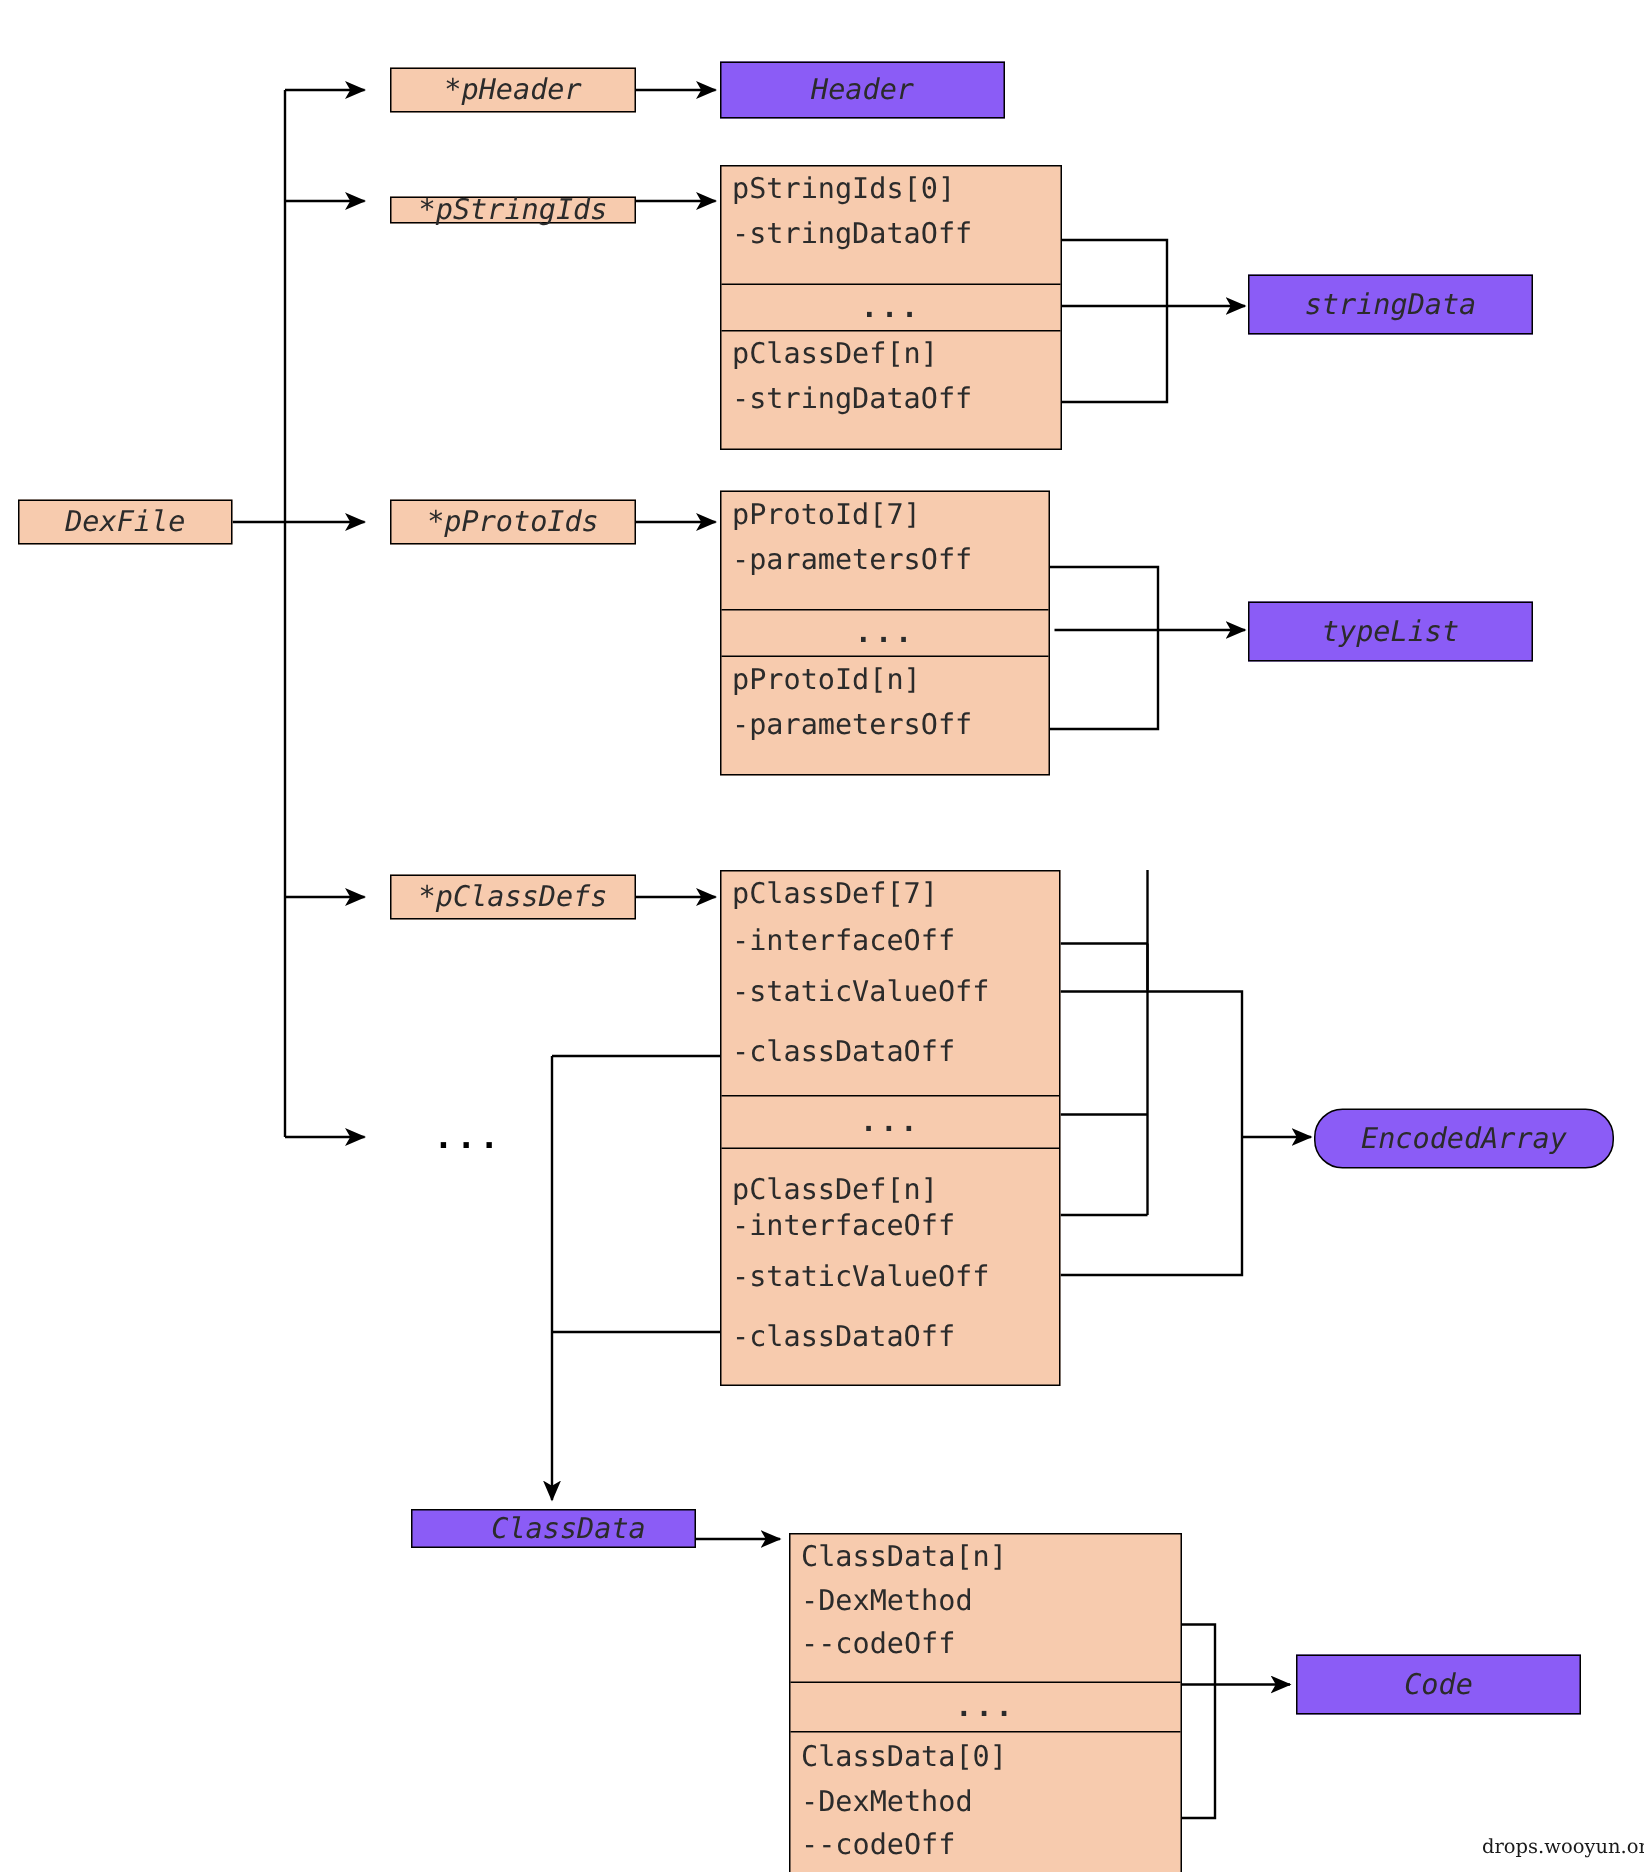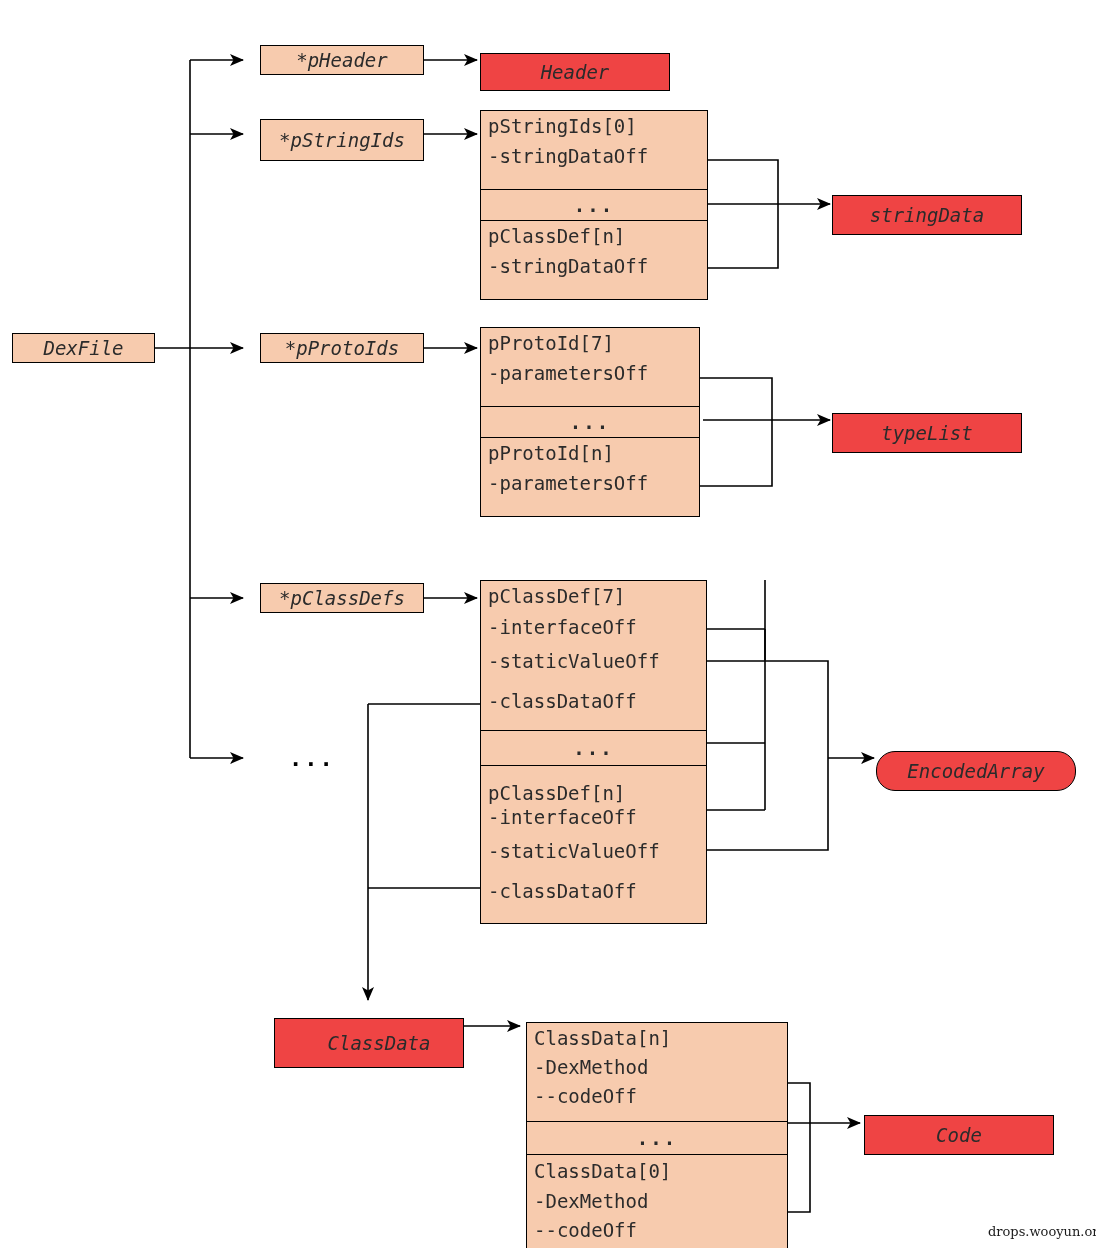--- a/index.html
+++ b/index.html
@@ -31,21 +31,21 @@
     font-size: 19px;
     line-height: 1;
     display: flex;
     align-items: center;
     justify-content: center;
     letter-spacing: 0px;
     z-index: 2;
     font-style: italic;
   }
   .orange { background: #f7cbae; }
-  .blue   { background: #ef4444; margin-top: 12px; }
+  .blue   { background: #8b5cf6; }
 
   .table {
     position: absolute;
     box-sizing: border-box;
     border: 1px solid #000000;
     background: #f7cbae;
     color: #2b2b2b;
     font-size: 19px;
     z-index: 2;
   }
@@ -134,21 +134,21 @@
     </g>
   </svg>
 
   <div class="node orange" style="left:12px; top:333px; width:143px; height:30px;">
     <span>DexFile</span>
   </div>
 
   <div class="node orange" style="left:260px; top:45px; width:164px; height:30px;">
     <span>*pHeader</span>
   </div>
-  <div class="node orange" style="left:260px; top:119px; width:164px; height:42px;">
+  <div class="node orange" style="left:260px; top:131px; width:164px; height:18px;">
     <span>*pStringIds</span>
   </div>
   <div class="node orange" style="left:260px; top:333px; width:164px; height:30px;">
     <span>*pProtoIds</span>
   </div>
   <div class="node orange" style="left:260px; top:583px; width:164px; height:30px;">
     <span>*pClassDefs</span>
   </div>
   <div class="dots-mark" style="left:289px; top:748px;">...</div>
 
@@ -157,21 +157,21 @@
   </div>
   <div class="node blue" style="left:832px; top:183px; width:190px; height:40px;">
     <span>stringData</span>
   </div>
   <div class="node blue" style="left:832px; top:401px; width:190px; height:40px;">
     <span>typeList</span>
   </div>
   <div class="node blue" style="left:876px; top:739px; width:200px; height:40px;border-radius:19px;">
     <span>EncodedArray</span>
   </div>
-  <div class="node blue" style="left:274px; top:1006px; width:190px; height:50px;padding-left:20px;">
+  <div class="node blue" style="left:274px; top:1006px; width:190px; height:26px;padding-left:20px;">
     <span>ClassData</span>
   </div>
   <div class="node blue" style="left:864px; top:1103px; width:190px; height:40px;">
     <span>Code</span>
   </div>
 
   <div class="table" style="left:480px; top:110px; width:228px;">
     <div class="trow">
       <div class="tline">pStringIds[0]</div>
       <div class="tline">-stringDataOff</div>

